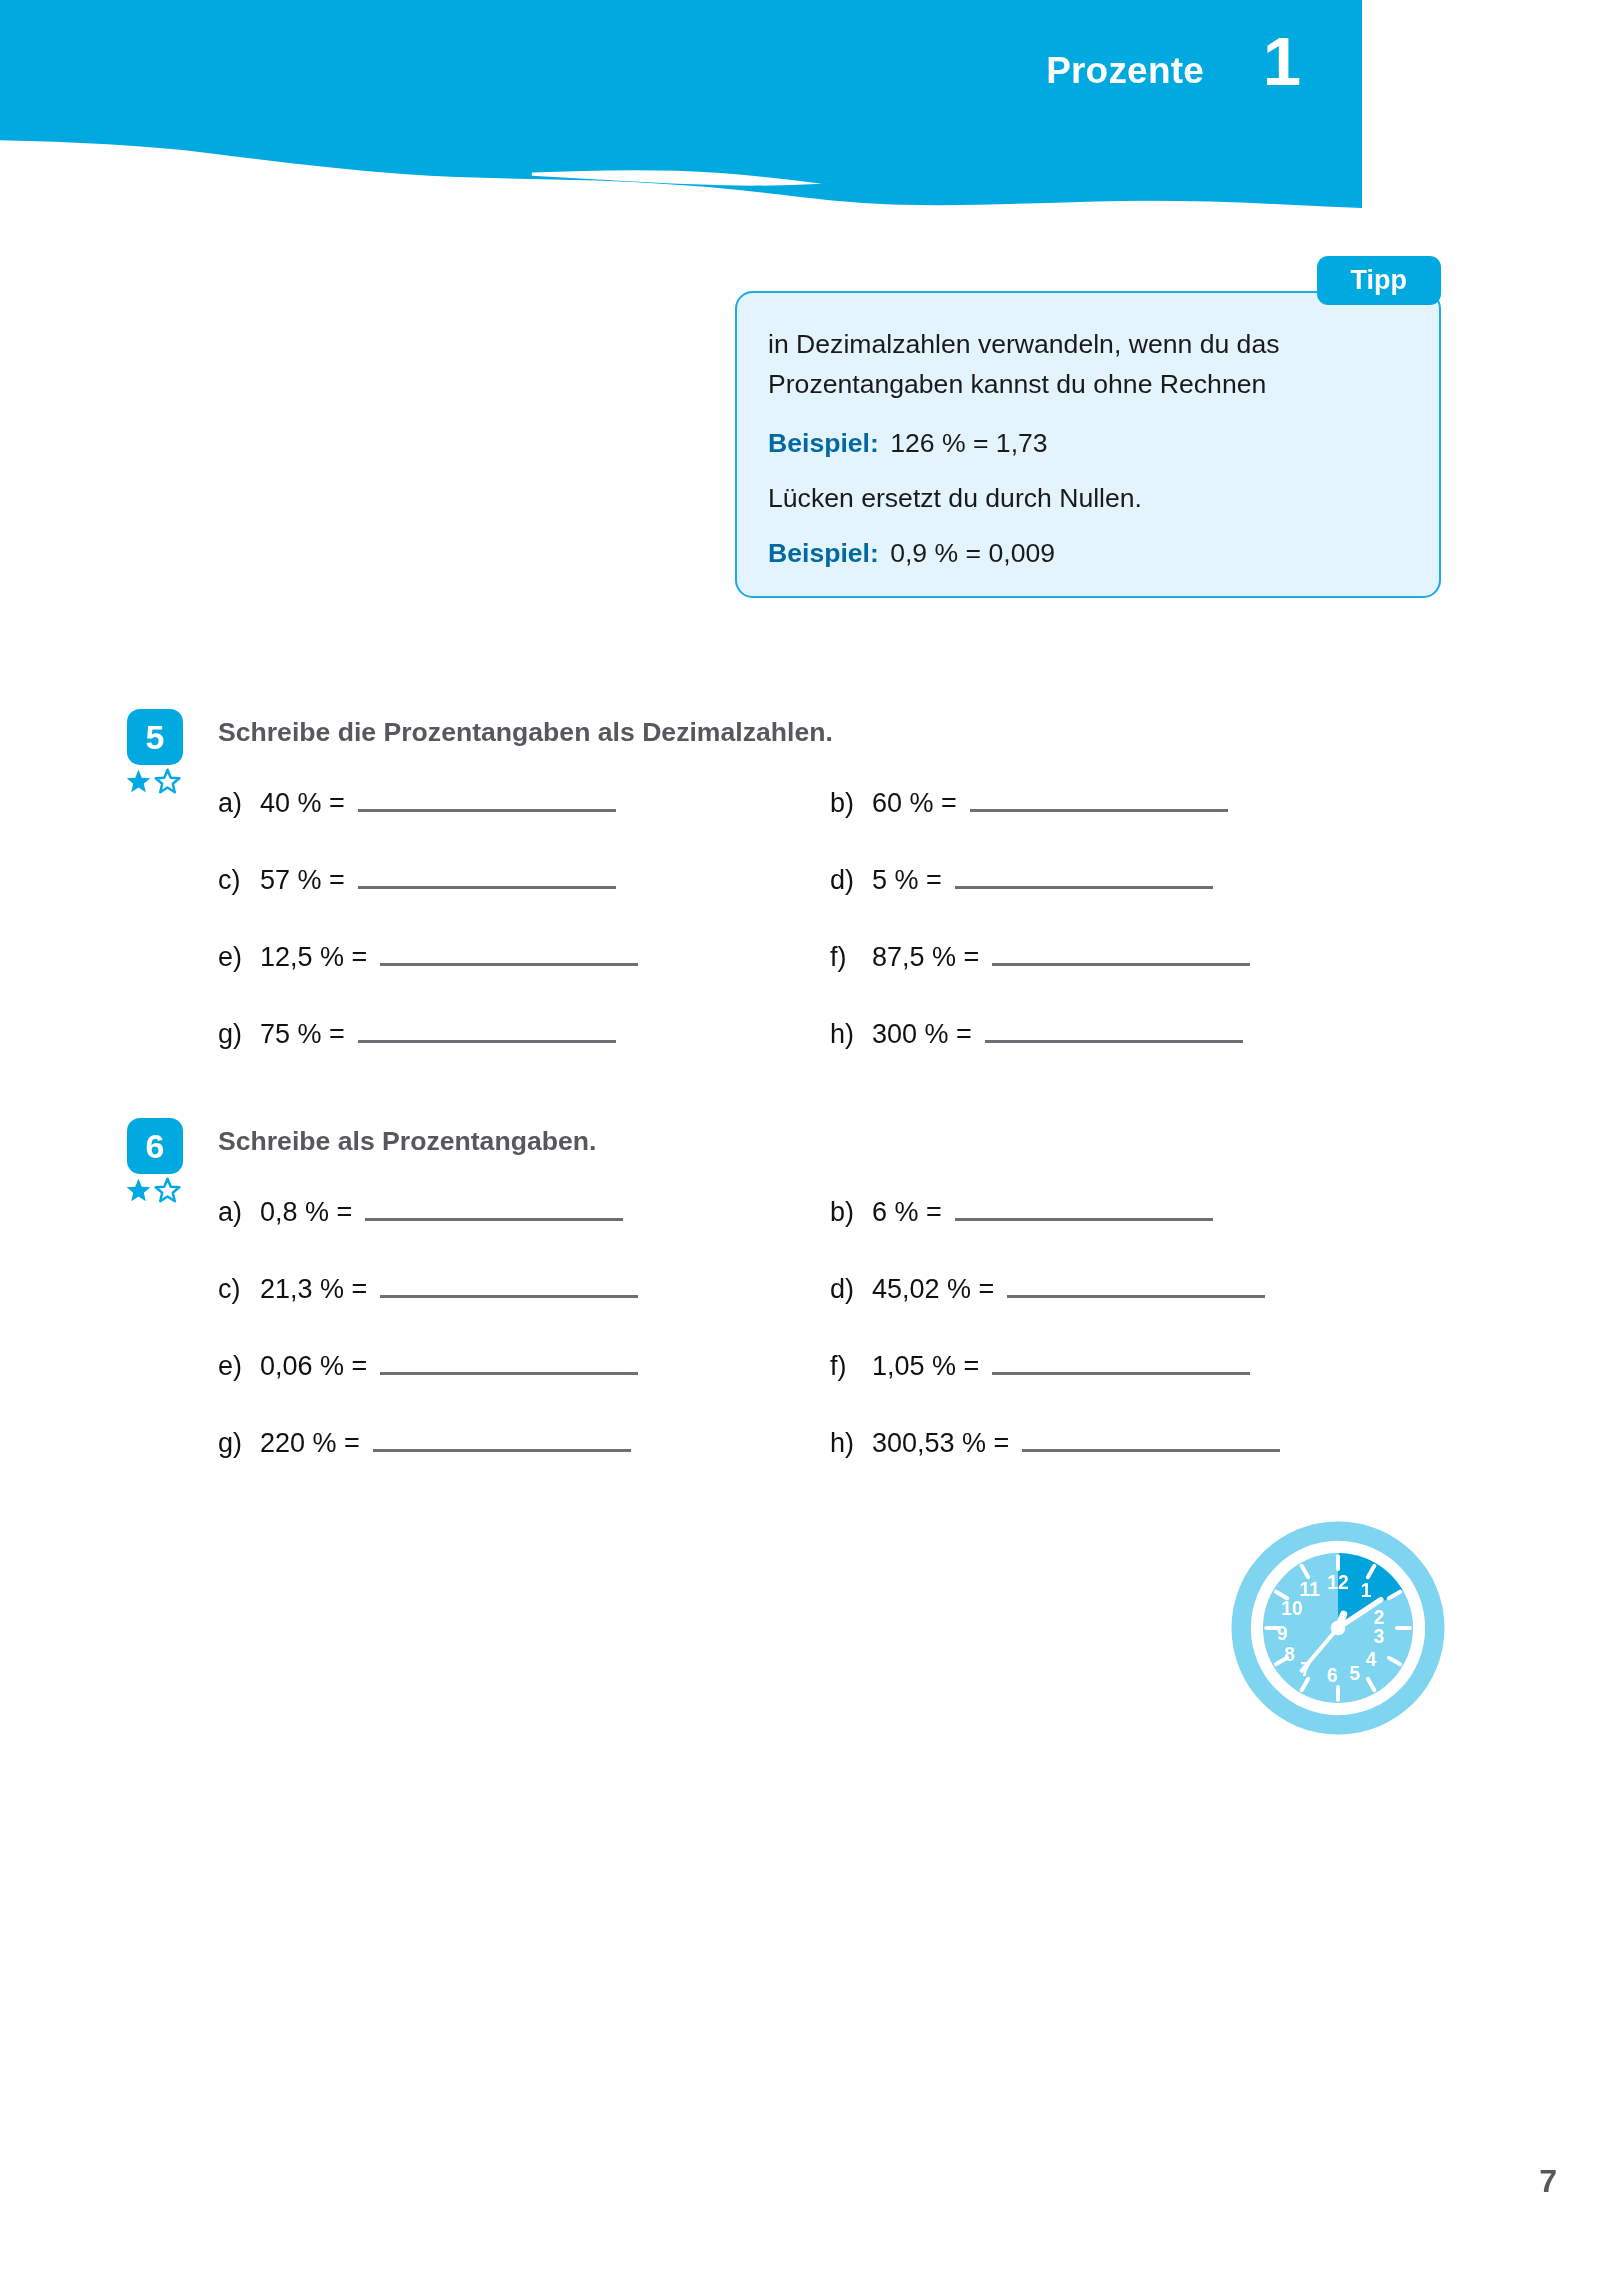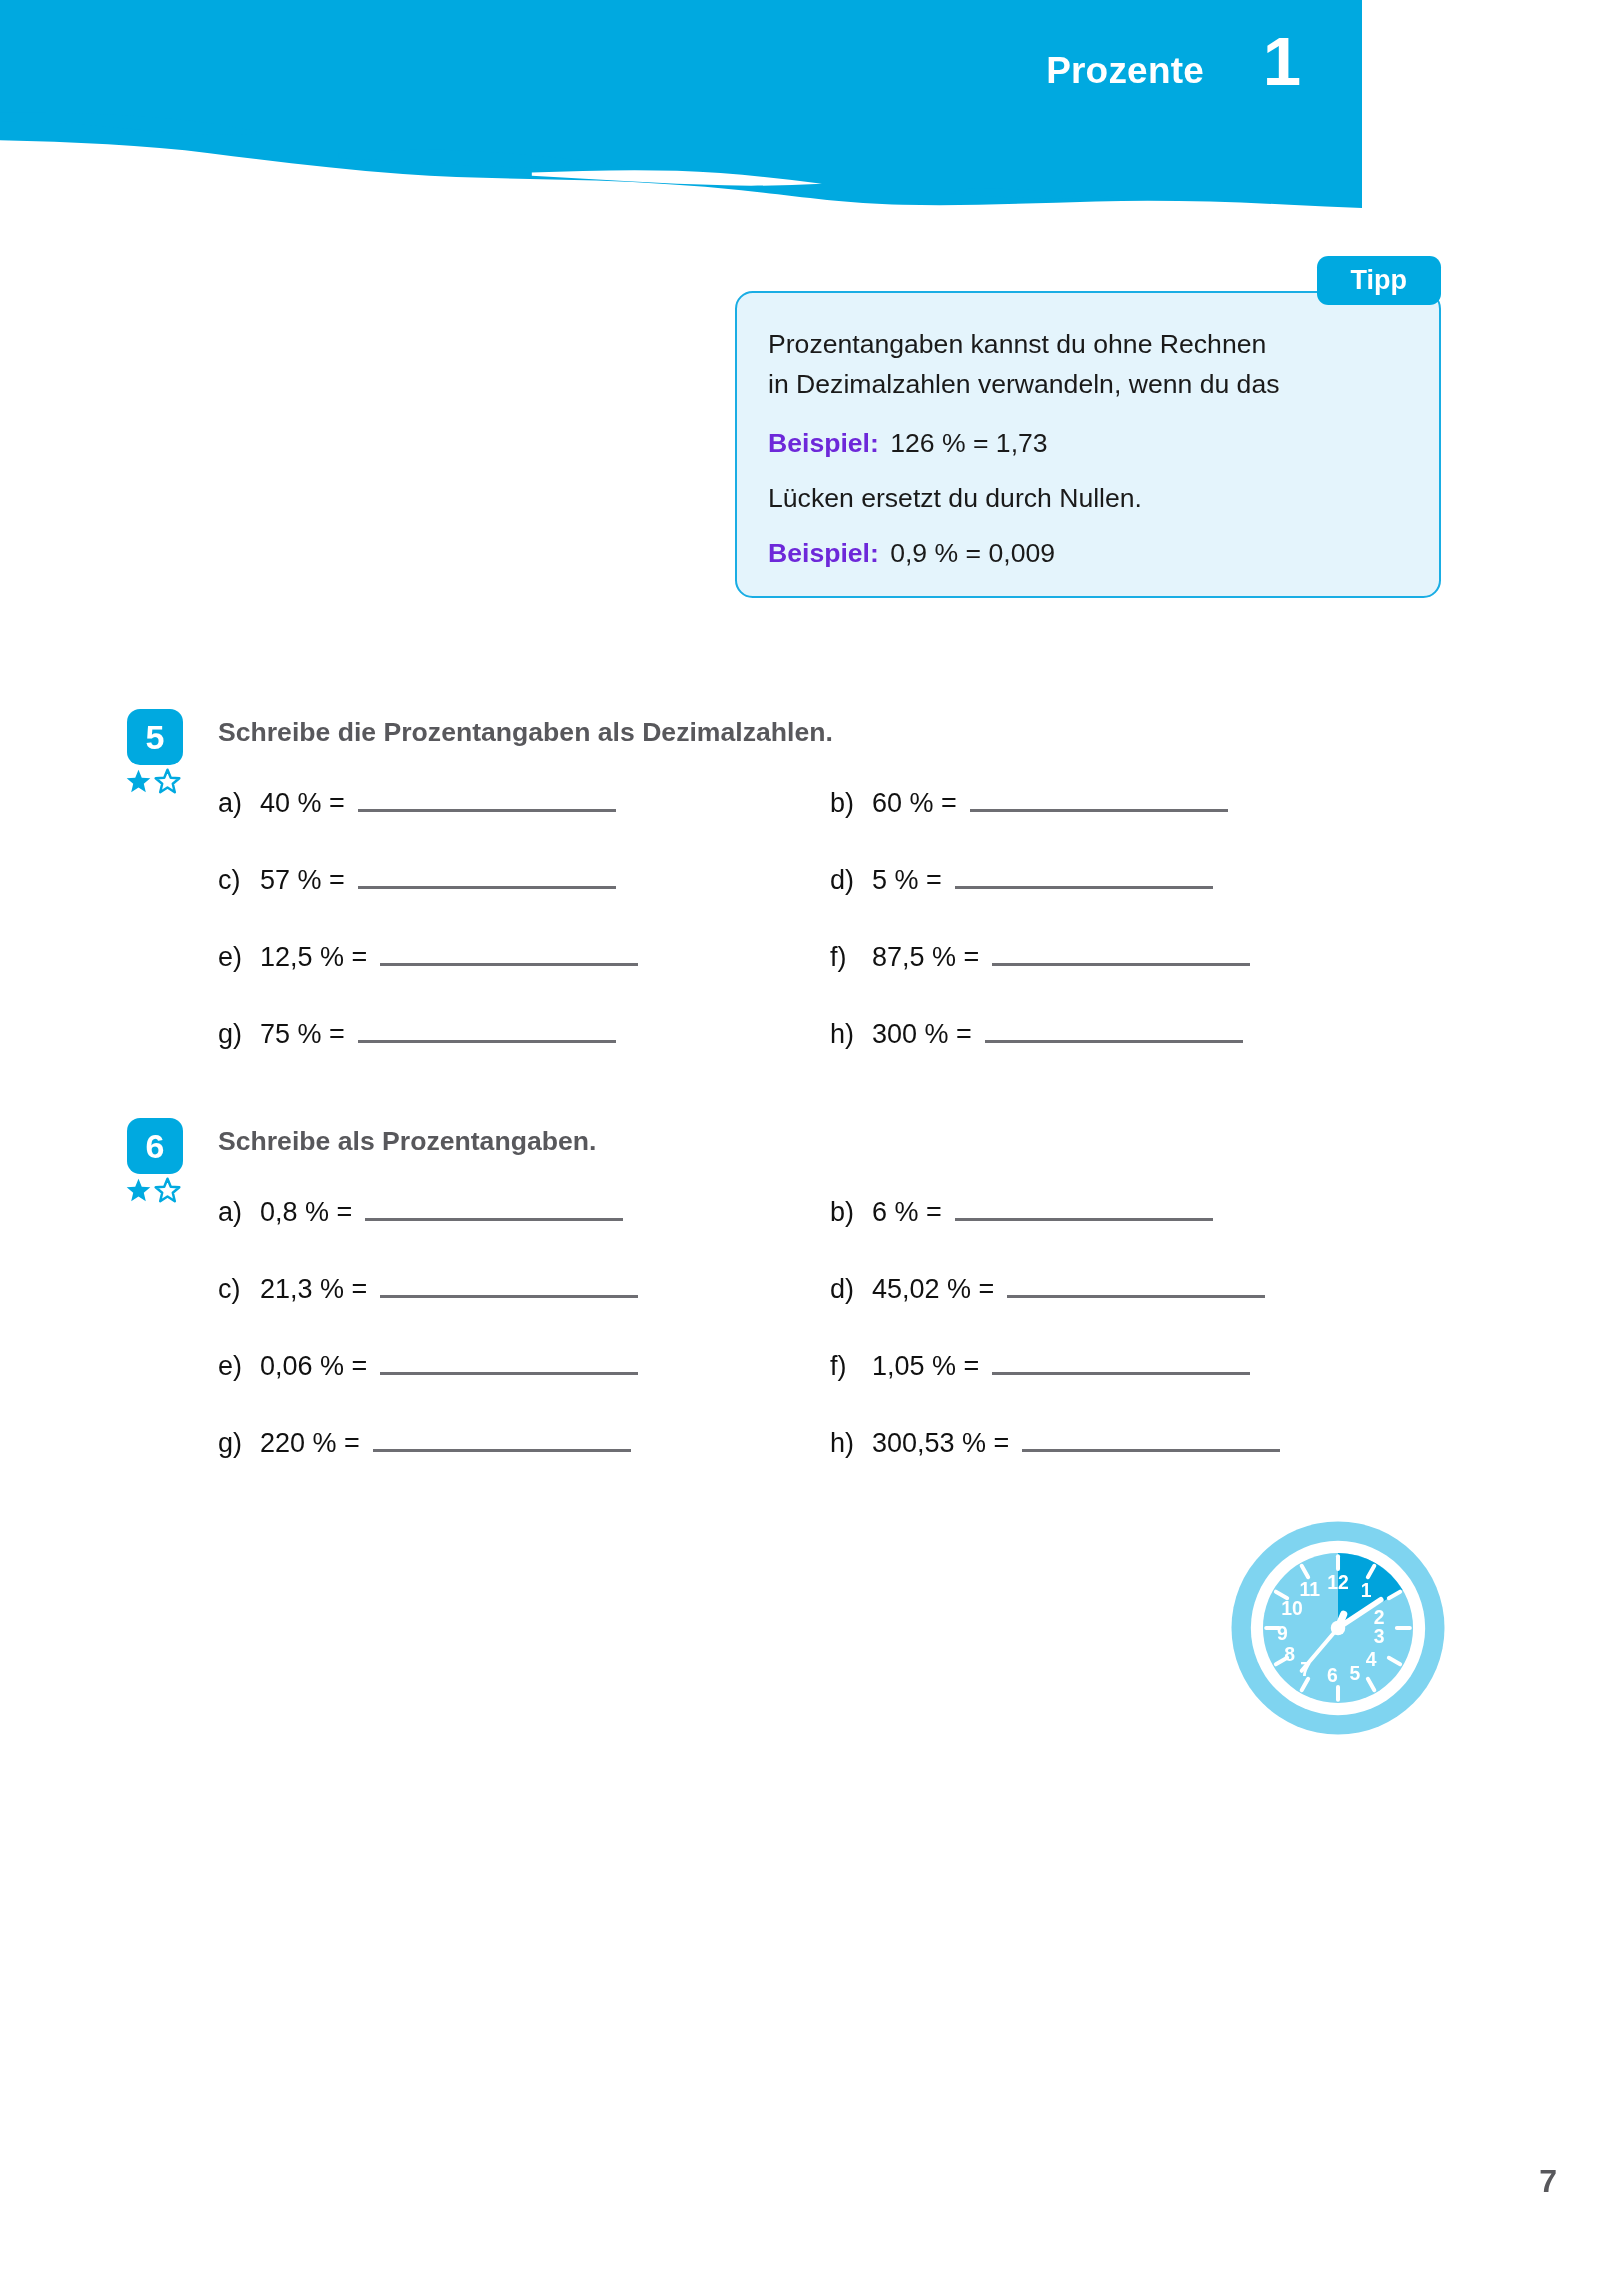--- a/index.html
+++ b/index.html
@@ -94,21 +94,21 @@
   .tip-highlight {
     background: #7FD4F0;
     padding: 0.8px 2.4px;
   }
   .tip-example {
     margin-top: 24px;
     font-size: 26.6px;
     white-space: nowrap;
   }
   .tip-example .ex-label {
-    color: #6d28d9;
+    color: #0369a1;
     font-weight: bold;
     margin-right: 11.3px;
   }
   .tip-example .ex-value { color: #1a1a1a; }
   .tip-statement {
     margin-top: 24px;
     font-size: 26.6px;
     color: #1a1a1a;
     white-space: nowrap;
   }
@@ -256,22 +256,22 @@
       C960,220 900,214 840,212
       C780,210 720,212 660,214 Z"></path>
   </svg>
   <div id="chapter-title">Prozente</div>
   <div id="chapter-number">1</div>
 </div>
 
 <div id="tip-wrapper">
   <div id="tip-tab">Tipp</div>
   <div id="tip-box">
+    <div class="tip-line tip-para">in Dezimalzahlen verwandeln, wenn du das</div>
     <div class="tip-line tip-para">Prozentangaben kannst du ohne Rechnen</div>
-    <div class="tip-line tip-para">in Dezimalzahlen verwandeln, wenn du das</div>
 
     <div class="tip-example">
       <span class="ex-label">Beispiel:</span><span class="ex-value">126 % = 1,73</span>
     </div>
 
     <div class="tip-statement">Lücken ersetzt du durch Nullen.</div>
 
     <div class="tip-example">
       <span class="ex-label">Beispiel:</span><span class="ex-value">0,9 % = 0,009</span>
     </div>

